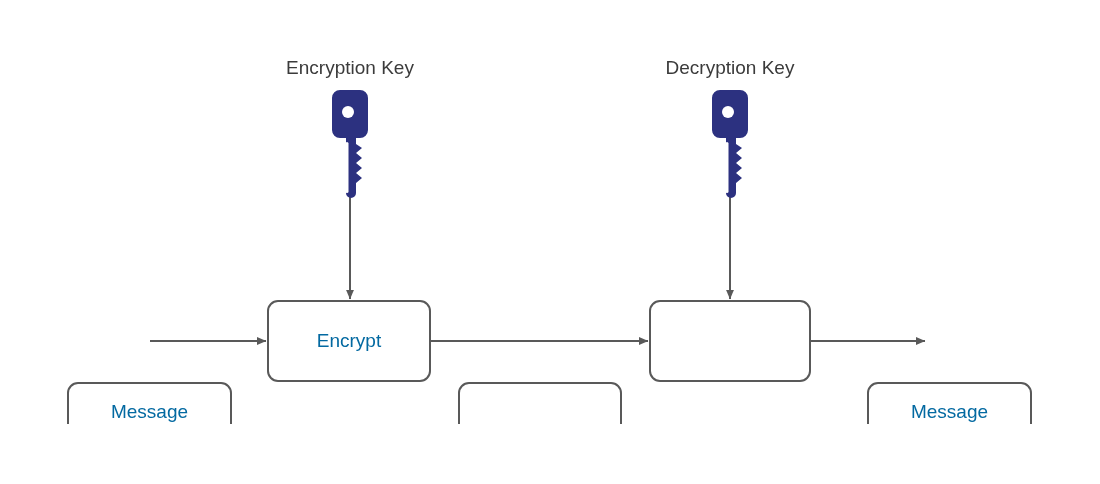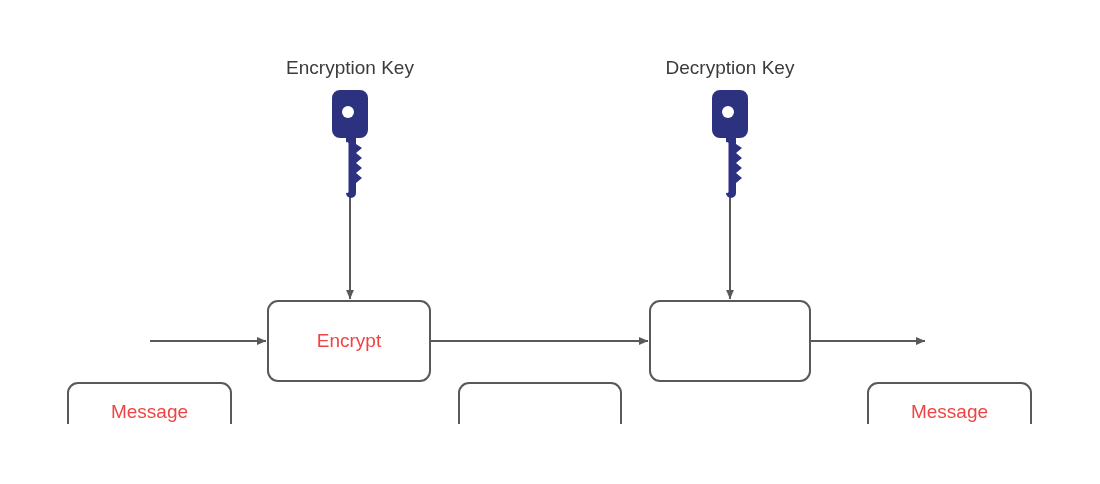--- a/index.html
+++ b/index.html
@@ -21,21 +21,21 @@
     left: 0;
     top: 0;
     width: 1100px;
     height: 484px;
   }
   .node-label {
     position: absolute;
     display: flex;
     align-items: center;
     justify-content: center;
-    color: #ef4444;
+    color: #0369a1;
     font-size: 19px;
     font-family: "Liberation Sans", sans-serif;
     white-space: nowrap;
     pointer-events: none;
   }
   .caption {
     position: absolute;
     color: #3b3b3b;
     font-size: 19px;
     font-family: "Liberation Sans", sans-serif;

